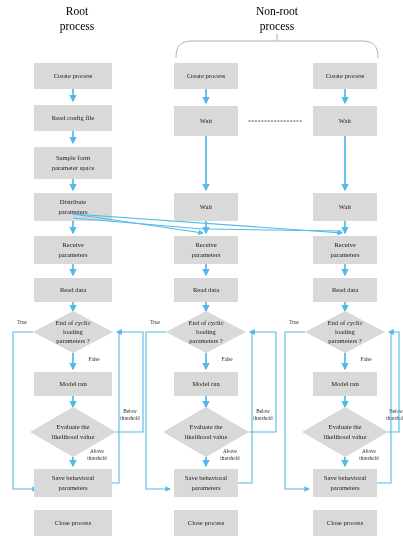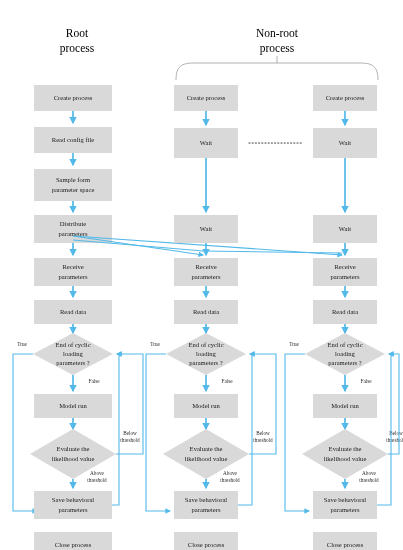--- a/index.html
+++ b/index.html
@@ -10,21 +10,20 @@
   body {
     width: 403px;
     height: 550px;
     font-family: "Liberation Serif", serif;
     overflow: hidden;
   }
   #flow-root {
     position: relative;
     width: 403px;
     height: 425px;
-    margin-top: 22px;
   }
   svg#flow-svg {
     position: absolute;
     left: 0;
     top: 0;
     width: 403px;
     height: 550px;
     display: block;
   }
   .node-box {

